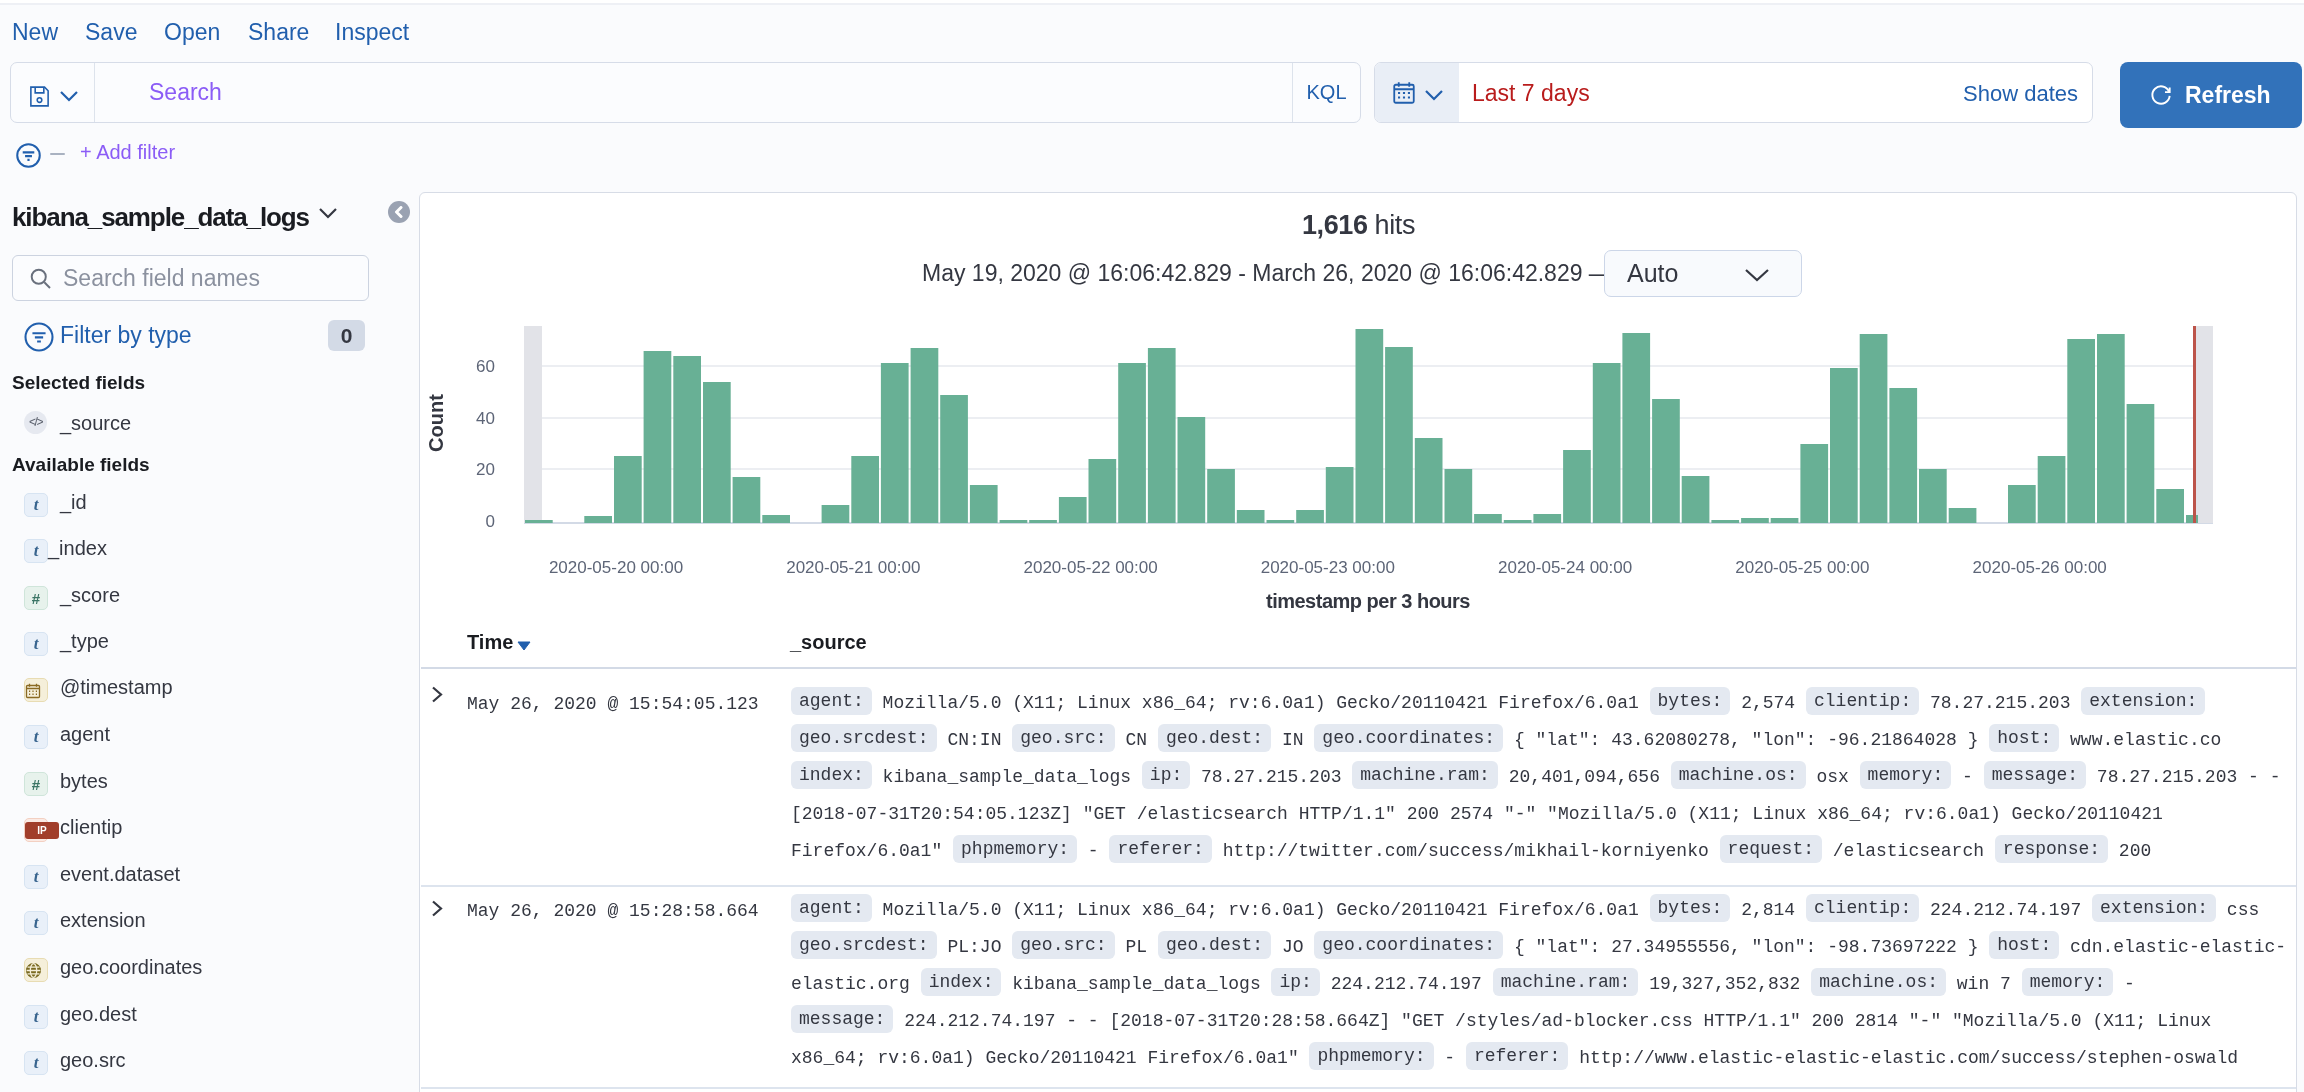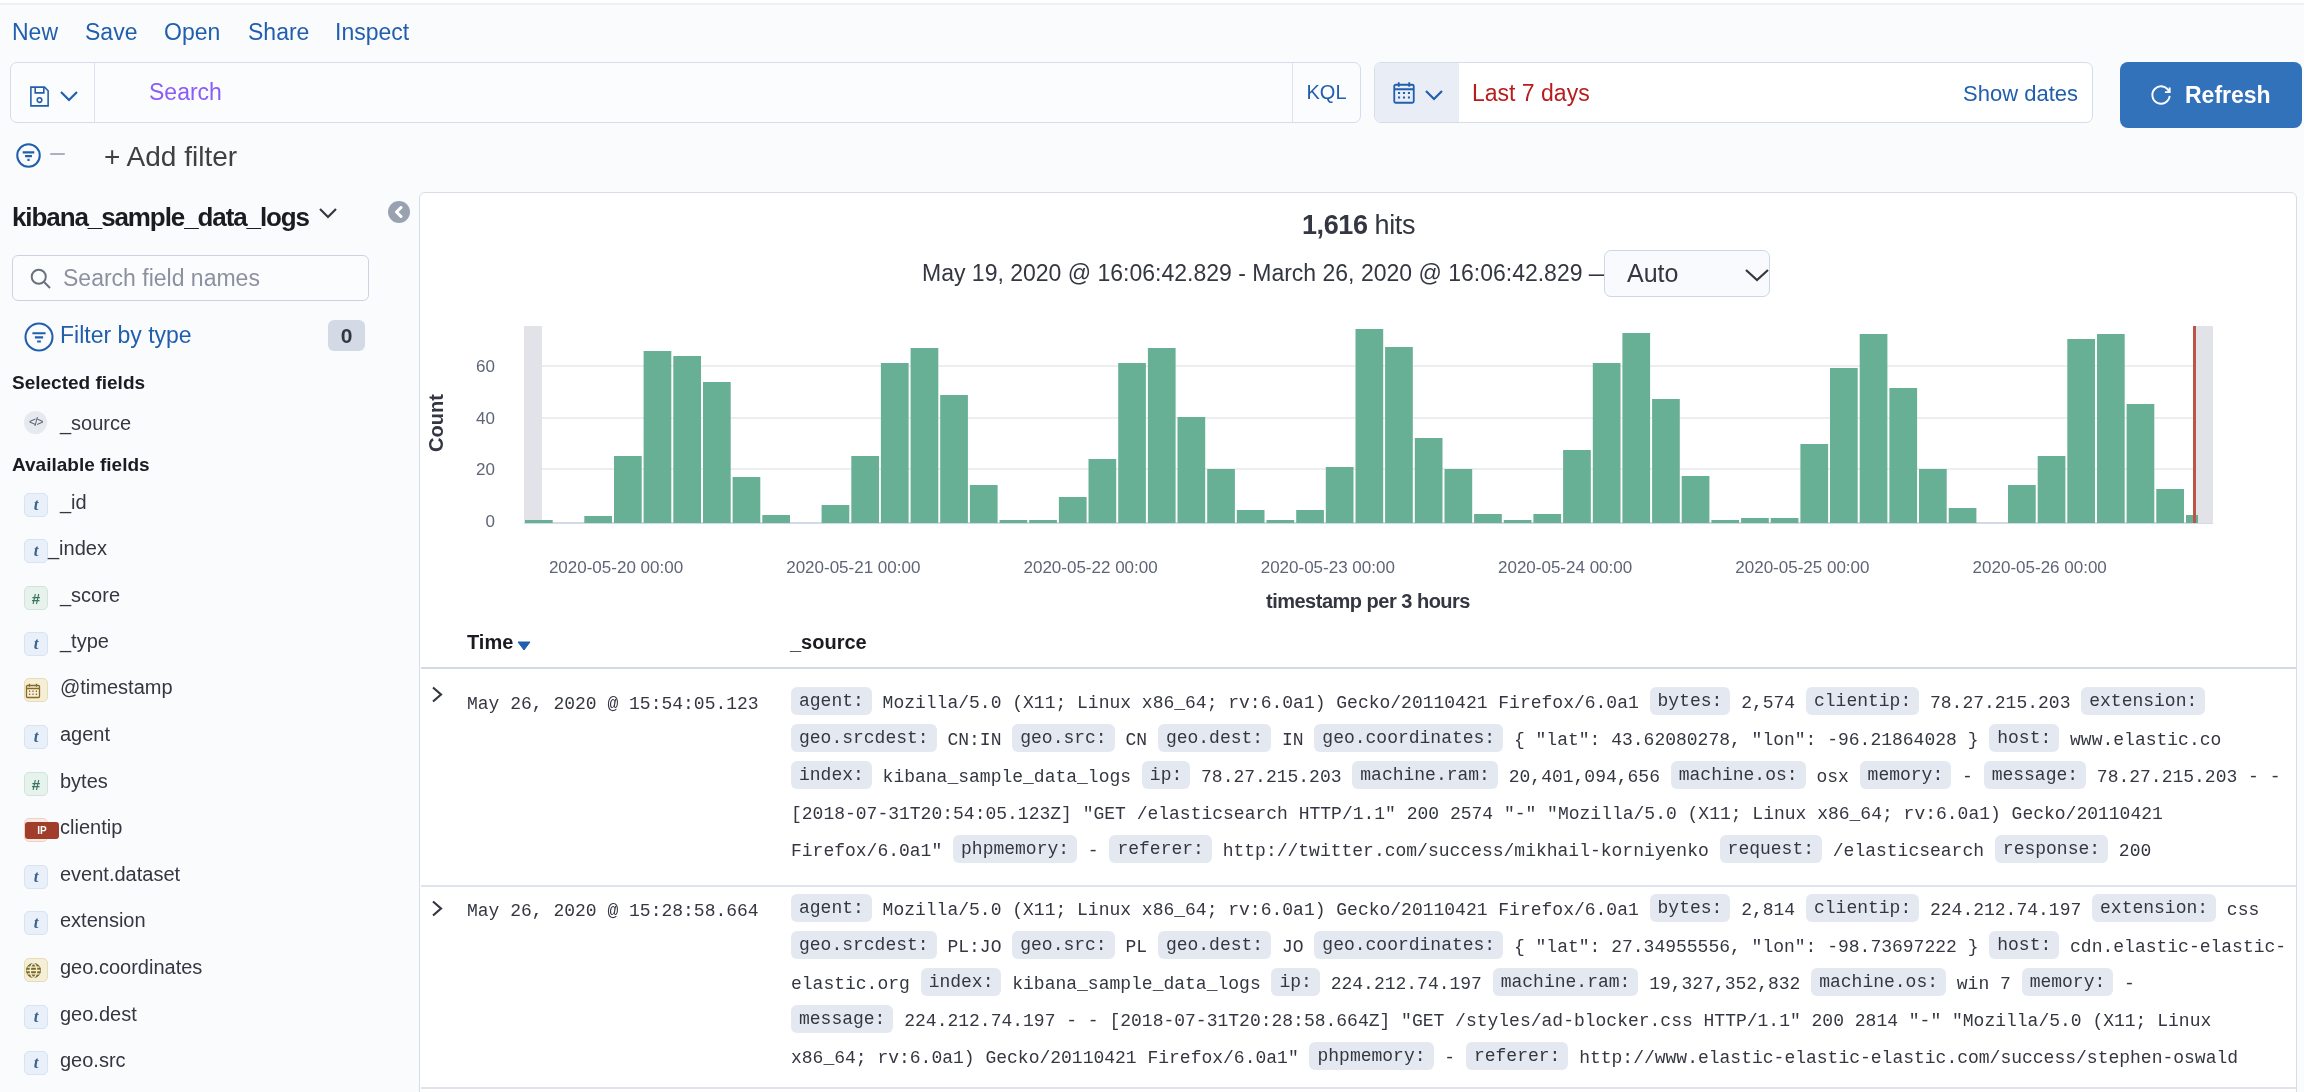--- a/index.html
+++ b/index.html
@@ -18,42 +18,42 @@
 .qbar .ph { position:absolute; left:102px; top:16px; font-size:23px; color:#8b5cf6;margin-left:36px; }
 .qbar .kql { position:absolute; right:0px; top:0px; width:68px; height:59px; border-left:1px solid #dde3ec; font-size:20px; color:#215fad; text-align:center; line-height:59px; }
 .dbar { left:1374px; top:62px; width:719px; height:61px; background:#fff; border:1px solid #d6dce8; border-radius:7px; }
 .dbar .prep { position:absolute; left:0; top:0; width:84px; height:59px; background:#e9eef6; border-radius:6px 0 0 6px; }
 .dbar .val { position:absolute; left:97px; top:17px; font-size:23px; color:#b91c1c; }
 .dbar .show { position:absolute; right:14px; top:18px; font-size:22px; color:#215fad; }
 .refresh { left:2120px; top:62px; width:182px; height:66px; background:#3272ba; border-radius:8px; color:#fff;padding-left:44px; }
 .refresh .txt { position:absolute; left:65px; top:20px; font-size:23px; font-weight:bold; }
 
 
-.addfilter { left:80px; top:141px; font-size:28px; color:#404040;margin-left:24px; }
+.addfilter { left:80px; top:141px; font-size:20px; color:#8b5cf6; }
 
 
 .sbtitle { left:12px; top:202px; font-size:26px; letter-spacing:-1.1px; font-weight:bold; color:#1a1c21; }
 .fsearch { left:12px; top:255px; width:357px; height:46px; background:#fbfcfe; border:1px solid #ccd3e0; border-radius:6px; }
 .fsearch .ph { position:absolute; left:50px; top:9px; font-size:23px; color:#8b919f; }
 .filtertype { left:60px; top:322px; font-size:23px; color:#215fad; }
 .zerobadge { left:328px; top:320px; width:37px; height:31px; background:#d3dae6; border-radius:6px; font-size:21px; color:#343741; text-align:center; line-height:31px; font-weight:bold; }
 .sechead { font-size:19px; font-weight:bold; color:#1a1c21; }
 .fieldname { font-size:20px; color:#343741; }
 .fbadge { width:24px; height:24px; border-radius:5px; text-align:center; }
 .fbadge.t { background:#e9f0f9; border:1px solid #d7e4f2; color:#38648e; font-family:"Liberation Serif",serif; font-style:italic; font-weight:bold; font-size:17px; line-height:22px; }
 .fbadge.n { background:#e7f2ec; border:1px solid #cfe5da; color:#3b7565; font-weight:bold; font-size:15px; line-height:23px; }
 .fbadge.d { background:#f5efda; border:1px solid #e8dcb3; }
 .fbadge.ip { background:#fbeae4; border:1px solid #f3d0c2; }
 .fbadge.g { background:#f5efda; border:1px solid #e8dcb3; }
 
 
 .panel { left:419px; top:192px; width:1878px; height:940px; background:#fff; border:1px solid #d7dce6; border-radius:6px; }
 .hits { top:210px; left:420px; width:1877px; text-align:center; font-size:27px; letter-spacing:-0.4px; color:#343741; }
 .subtitle { top:260px; left:922px; font-size:23px; color:#343741; }
-.autosel { left:1604px; top:250px; width:166px; height:47px; border:1px solid #ccd6e8; border-radius:7px; background:#f8fafd; }
+.autosel { left:1604px; top:250px; width:198px; height:47px; border:1px solid #ccd6e8; border-radius:7px; background:#f8fafd; }
 .autosel .t { position:absolute; left:22px; top:8px; font-size:25px; }
 
 
 .th { font-size:20px; font-weight:bold; color:#1a1c21; }
 .timecell { font-size:18px; }
 .srcline { position:absolute; left:791px; height:37px; line-height:37px; font-size:18px; font-family:"Liberation Mono", monospace; color:#343741; white-space:nowrap; }
 .b { display:inline-block; background:#e4e9f1; border-radius:6px; padding:0 8px; line-height:28px; height:28px; vertical-align:middle; margin-top:-4px; }
 </style>
 </head>
 <body>

